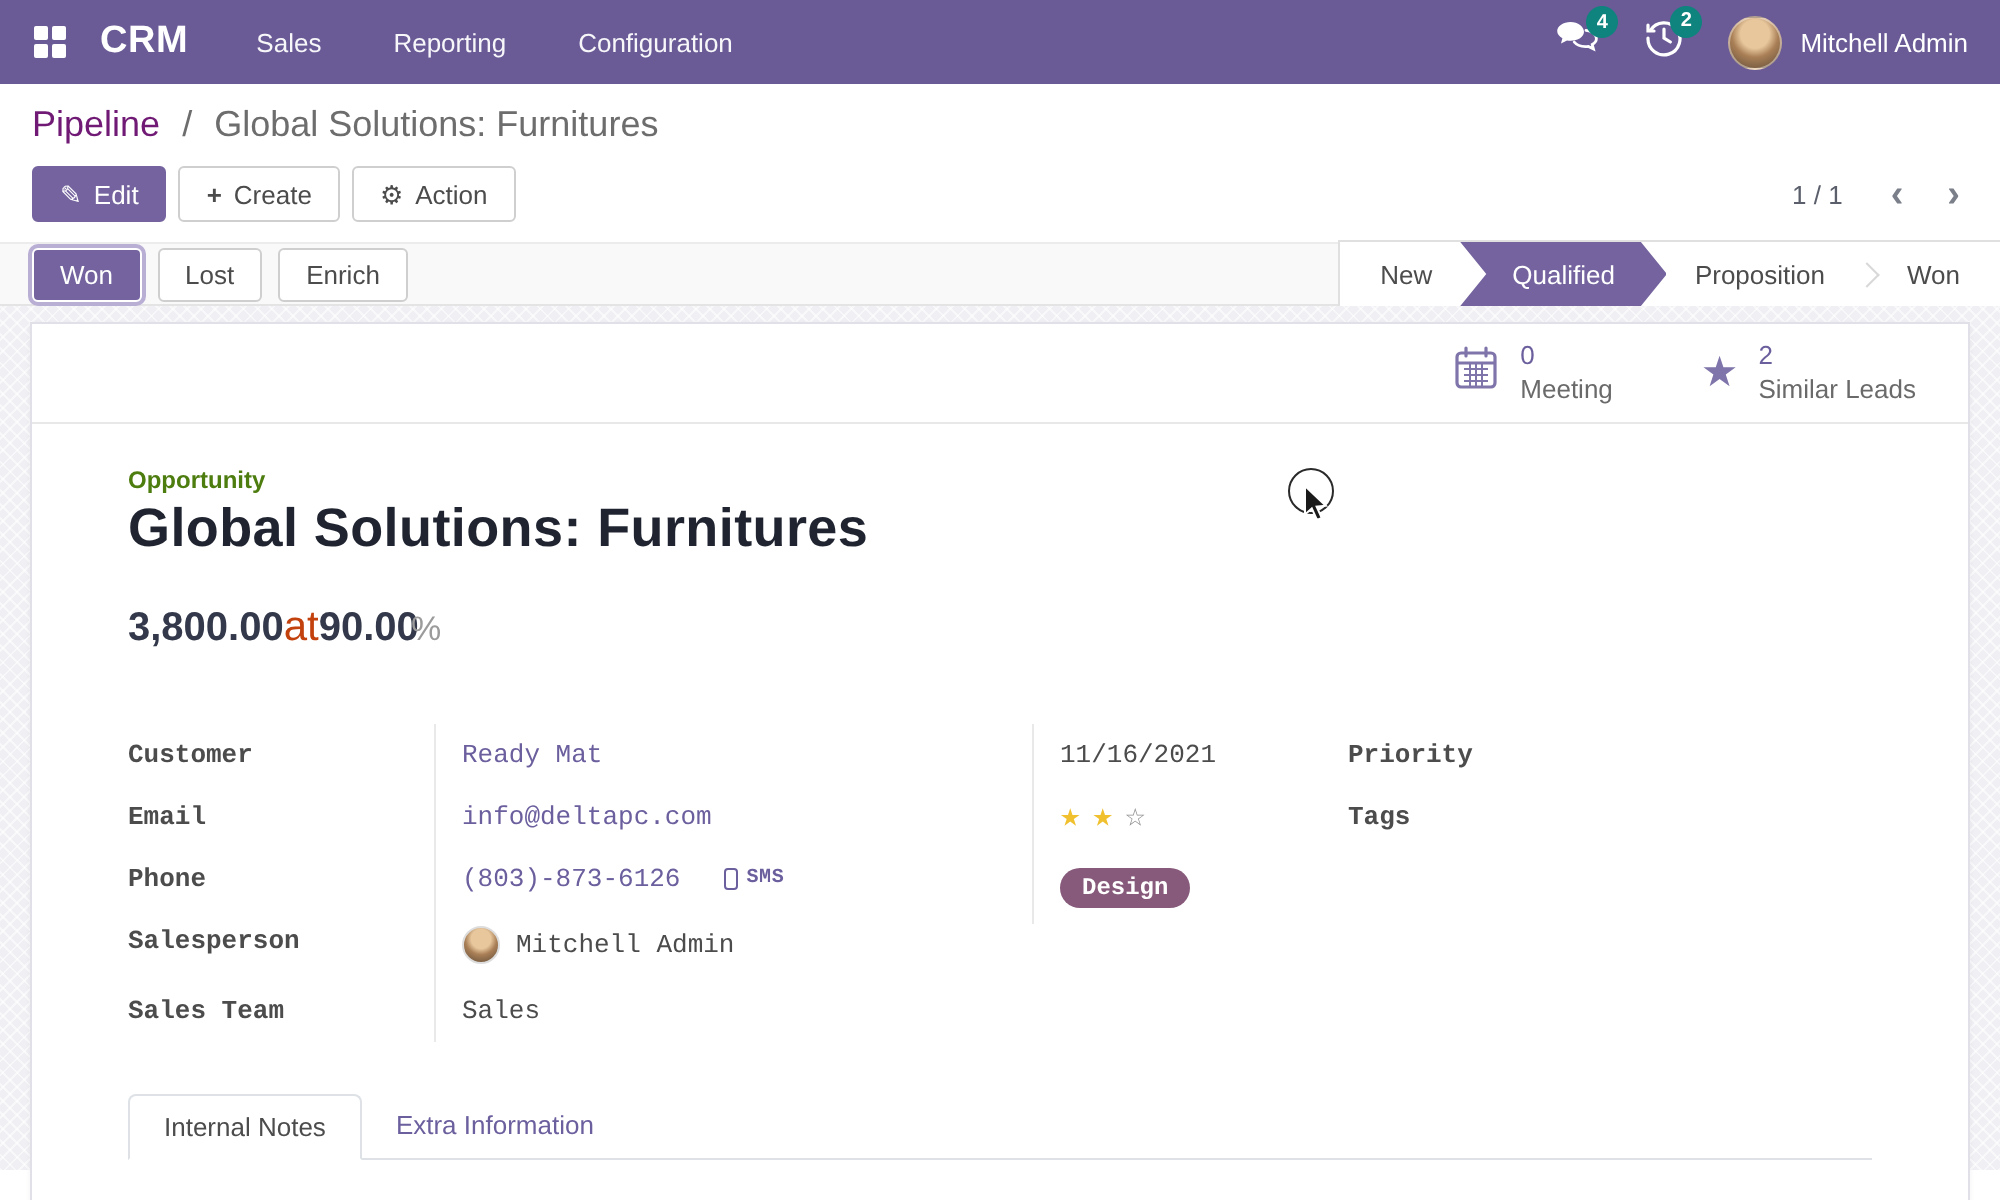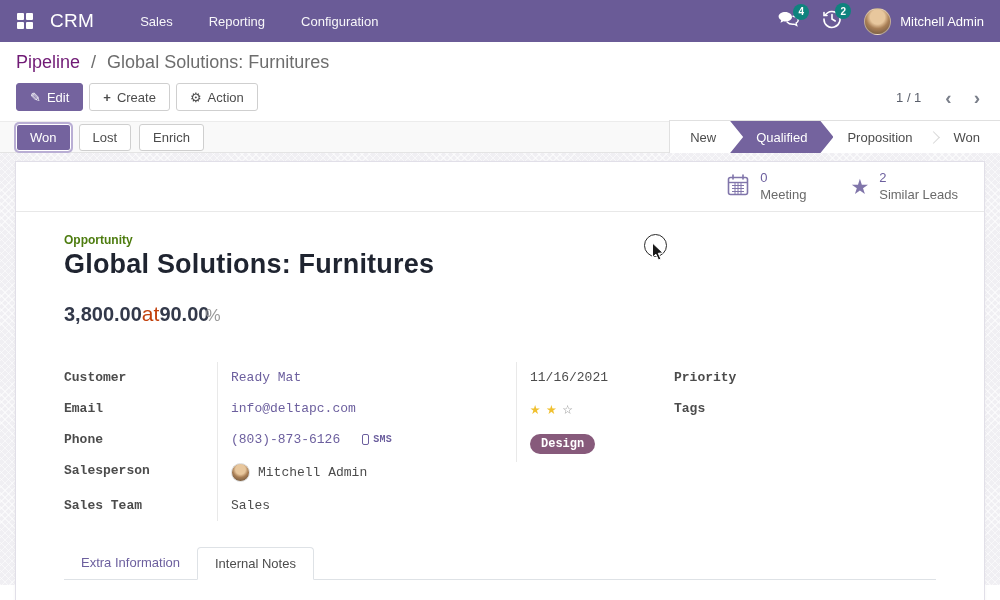--- a/index.html
+++ b/index.html
@@ -3,21 +3,21 @@
 <meta charset="utf-8">
 <style>
   * { margin:0; padding:0; box-sizing:border-box; }
   html,body { width:1000px; height:600px; overflow:hidden;
     font-family:"Liberation Sans", sans-serif; background:#fff; color:#4c4c4c; }
 
   
   .navbar { height:42px; background:#6a5b97; display:flex; align-items:center;
     padding:0 16px; color:#fff; }
   .apps-icon { display:inline-flex; margin-right:16px; cursor:pointer; }
-  .brand { font-size:19px; font-weight:400; margin-right:46px; letter-spacing:.3px; }
+  .brand { font-size:19px; font-weight:700; margin-right:34px; letter-spacing:.3px; }
   .nav-menu { font-size:13px; margin-right:36px; cursor:pointer; opacity:.95; }
   .nav-right { margin-left:auto; display:flex; align-items:center; gap:22px; }
   .icon-wrap { position:relative; display:inline-flex; cursor:pointer; }
   .nav-badge { position:absolute; top:-6px; right:-9px; background:#0f837e; color:#fff;
     font-size:10px; font-weight:700; min-width:16px; height:16px; border-radius:9px;
     display:flex; align-items:center; justify-content:center; padding:0 3px; }
   .user-block { display:flex; align-items:center; gap:9px; cursor:pointer; }
   .avatar { width:27px; height:27px; border-radius:50%;
     background:radial-gradient(circle at 50% 32%, #e8c79d 0 34%, #a97f56 55%, #5d4a37 100%);
     border:1px solid rgba(255,255,255,.4); }
@@ -287,22 +287,22 @@
           </div>
 
           <div class="flabel">Tags</div>
           <div class="fvalue">
               <span class="tag-badge">Design</span>
             </div>
         </div>
       </div>
 
       <div class="tabs-row">
+        <span class="tab active">Internal Notes</span>
         <span class="tab inactive">Extra Information</span>
-        <span class="tab active">Internal Notes</span>
       </div>
     </div>
   </div>
 </div>
 
 <div class="click-ring"></div>
 <div class="cursor-arrow">
   <svg width="16" height="20" viewBox="0 0 16 20">
     <path d="M1.5 1l0 14.2 3.4-3 2.6 5.8 2.4-1-2.6-5.7 4.6-.4z" fill="#1a1a1a" stroke="#fff" stroke-width="1"></path>
   </svg>

